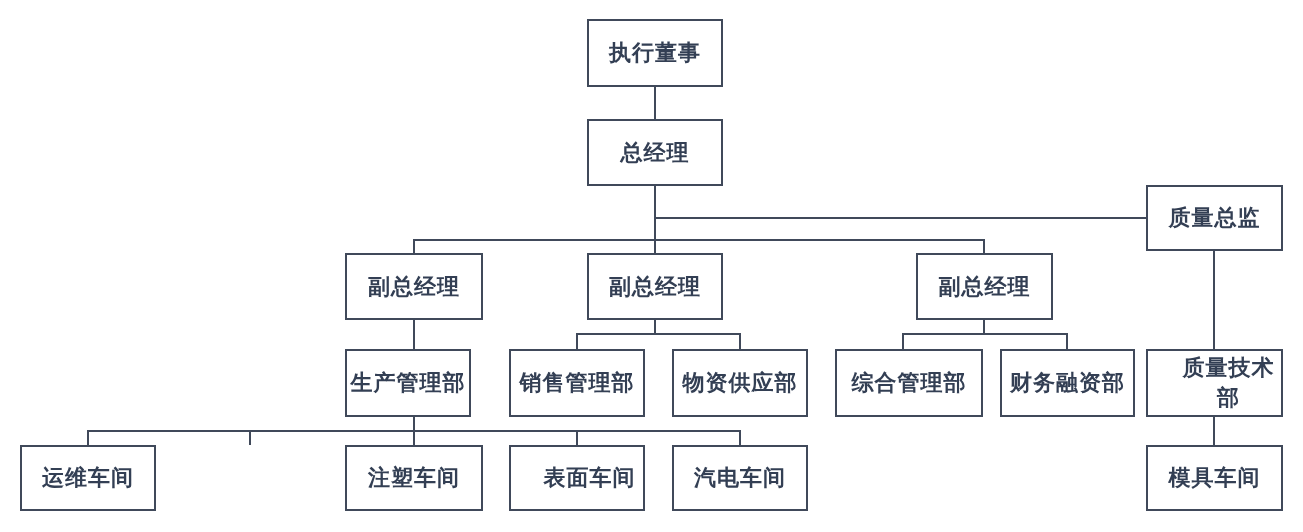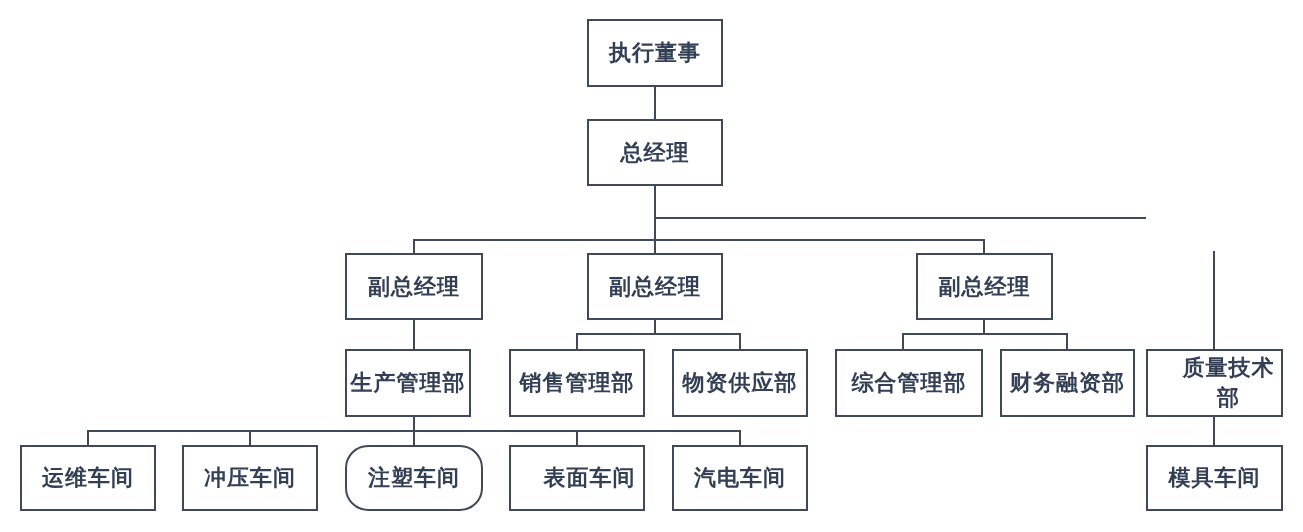--- a/index.html
+++ b/index.html
@@ -61,32 +61,32 @@
   <div class="v" style="left:87px; top:430px; height:15px;"></div>
   <div class="v" style="left:249px; top:430px; height:15px;"></div>
   <div class="v" style="left:413px; top:430px; height:15px;"></div>
   <div class="v" style="left:576px; top:430px; height:15px;"></div>
   <div class="v" style="left:739px; top:430px; height:15px;"></div>
   <div class="v" style="left:1213px; top:251px; height:98px;"></div>
   <div class="v" style="left:1213px; top:417px; height:28px;"></div>
 
   <div class="node" style="left:587px; top:19px; width:136px; height:68px;">执行董事</div>
   <div class="node" style="left:587px; top:119px; width:136px; height:67px;">总经理</div>
+  <div class="node" style="left:1146px; top:185px; width:137px; height:66px;">质量总监</div>
 
   <div class="node" style="left:345px; top:253px; width:138px; height:67px;">副总经理</div>
   <div class="node" style="left:587px; top:253px; width:136px; height:67px;">副总经理</div>
   <div class="node" style="left:916px; top:253px; width:137px; height:67px;">副总经理</div>
 
   <div class="node" style="left:345px; top:349px; width:126px; height:68px;font-family:Liberation Mono, monospace;">生产管理部</div>
   <div class="node" style="left:509px; top:349px; width:136px; height:68px;">销售管理部</div>
   <div class="node" style="left:672px; top:349px; width:136px; height:68px;">物资供应部</div>
   <div class="node" style="left:835px; top:349px; width:148px; height:68px;">综合管理部</div>
   <div class="node" style="left:1000px; top:349px; width:135px; height:68px;">财务融资部</div>
   <div class="node" style="left:1146px; top:349px; width:137px; height:68px;padding-left:28px;">质量技术部</div>
 
   <div class="node" style="left:20px; top:445px; width:136px; height:66px;">运维车间</div>
-  <div class="node" style="left:182px; top:445px; width:136px; height:66px;">冲压车间</div>
-  <div class="node" style="left:345px; top:445px; width:138px; height:66px;border-radius:23px;">注塑车间</div>
+  <div class="node" style="left:345px; top:445px; width:138px; height:66px;">注塑车间</div>
   <div class="node" style="left:509px; top:445px; width:136px; height:66px;padding-left:25px;">表面车间</div>
   <div class="node" style="left:672px; top:445px; width:136px; height:66px;">汽电车间</div>
   <div class="node" style="left:1146px; top:445px; width:137px; height:66px;">模具车间</div>
 
 </div>
 
 </body></html>

